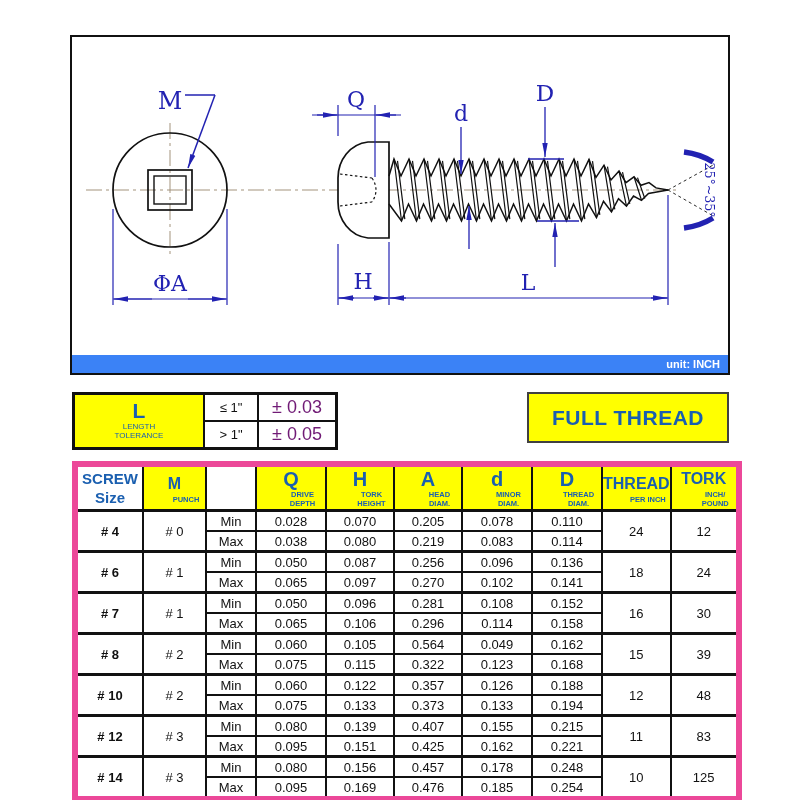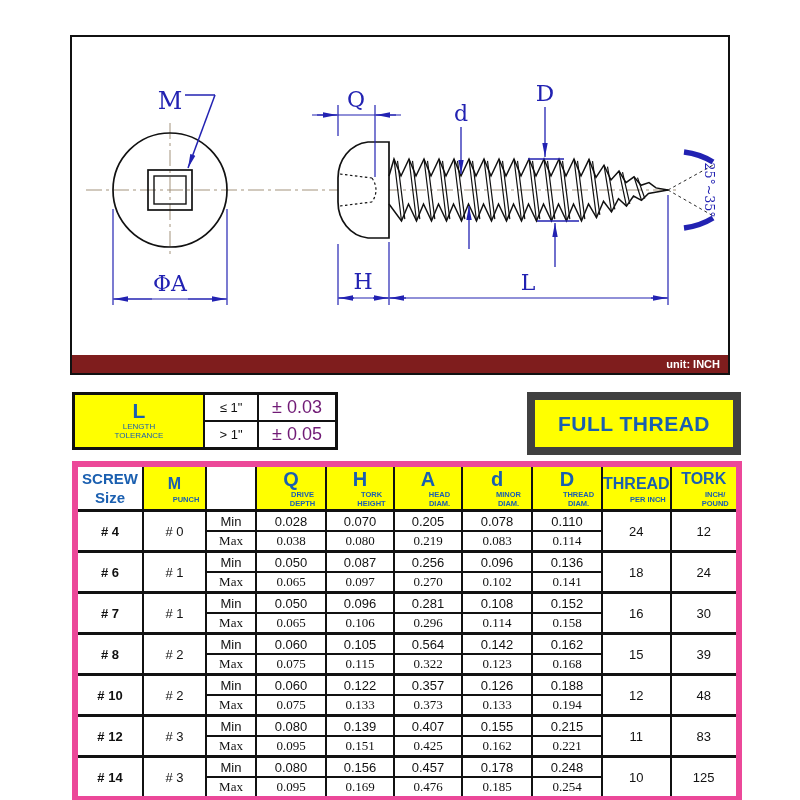--- a/index.html
+++ b/index.html
@@ -3,57 +3,57 @@
 <meta charset="utf-8">
 <style>
   html,body{margin:0;padding:0;background:#fff;}
   .page{position:relative;width:800px;height:800px;background:#fff;
         font-family:"Liberation Sans",sans-serif;overflow:hidden;}
 
   
   .panel{position:absolute;left:70px;top:35px;width:656px;height:336px;
          border:2px solid #111;background:#fff;}
   .panel svg{display:block;}
-  .unit-bar{position:absolute;left:0;right:0;bottom:0;height:18px;background:#7f1d1d;
+  .unit-bar{position:absolute;left:0;right:0;bottom:0;height:18px;background:#3b82f6;
             color:#fff;font-weight:bold;font-size:11px;line-height:18px;
             text-align:right;padding-right:8px;box-sizing:border-box;}
 
   .cad-label{font-family:"DejaVu Serif","Liberation Serif",serif;fill:#2222b2;}
 
   
   .tol{position:absolute;left:72px;top:392px;border-collapse:collapse;
        border:3px solid #111;}
   .tol td{border:2px solid #111;text-align:center;padding:0;}
   .tol .ylab{background:#ffff00;width:128px;}
   .tol .tl{color:#1a5fb0;font-weight:bold;font-size:21px;line-height:21px;}
   .tol .tsub{color:#1a5fb0;font-weight:normal;font-size:8px;line-height:9px;
              width:64px;margin:1px auto 2px auto;}
   .tol .rng{width:52px;height:25px;font-size:13px;color:#111;}
   .tol .tv{width:76px;height:25px;font-size:18px;color:#701a75;}
 
   
   .fullthread{position:absolute;left:527px;top:392px;width:198px;height:47px;
-              background:#ffff00;border:8px solid #404040;display:flex;
+              background:#ffff00;border:2px solid #404040;display:flex;
               align-items:center;justify-content:center;
               color:#1a5fb0;font-weight:bold;font-size:21px;letter-spacing:.5px;}
 
   
   .spec{position:absolute;left:72px;top:461px;border-collapse:collapse;
         table-layout:fixed;border:6px solid #ec4899;}
   .spec th{border:2px solid #111;border-bottom-width:3px;padding:0;height:42px;
            background:#ffff00;vertical-align:middle;}
   .spec th.white{background:#fff;}
   .hmain{color:#1a5fb0;font-weight:bold;font-size:20px;line-height:22px;}
   .hmain.sm{font-size:16px;}
   .hsub{color:#1a5fb0;font-weight:bold;font-size:7.5px;line-height:9px;padding-left:23px;}
   .hscrew{color:#1a5fb0;font-weight:bold;font-size:15px;line-height:19px;}
   .spec td{border:2px solid #111;text-align:center;padding:0;height:18px;
            font-size:13px;color:#111;vertical-align:middle;}
   .spec tr.gtop > td{border-top:3px solid #111;}
-  .spec td.thin{border-top-width:1px;font-family:Liberation Serif, serif;}
+  .spec td.thin{border-top-width:1px;}
   .spec td.size{font-weight:bold;}
   .spec td.mm{font-size:13px;}
 </style>
 </head>
 <body>
 
 <div class="page">
 
   <div class="panel">
     <svg width="656" height="316" viewBox="0 0 656 316">
@@ -292,21 +292,21 @@
           <td class="val thin">0.114</td>
           <td class="val thin">0.158</td>
         </tr>
         <tr class="gtop">
           <td class="size" rowspan="2"># 8</td>
           <td class="punch" rowspan="2"># 2</td>
           <td class="mm">Min</td>
           <td class="val">0.060</td>
           <td class="val">0.105</td>
           <td class="val">0.564</td>
-          <td class="val">0.142</td>
+          <td class="val">0.049</td>
           <td class="val">0.162</td>
           <td class="num" rowspan="2">15</td>
           <td class="num" rowspan="2">39</td>
         </tr>
         <tr>
           <td class="mm thin">Max</td>
           <td class="val thin">0.075</td>
           <td class="val thin">0.115</td>
           <td class="val thin">0.322</td>
           <td class="val thin">0.123</td>

